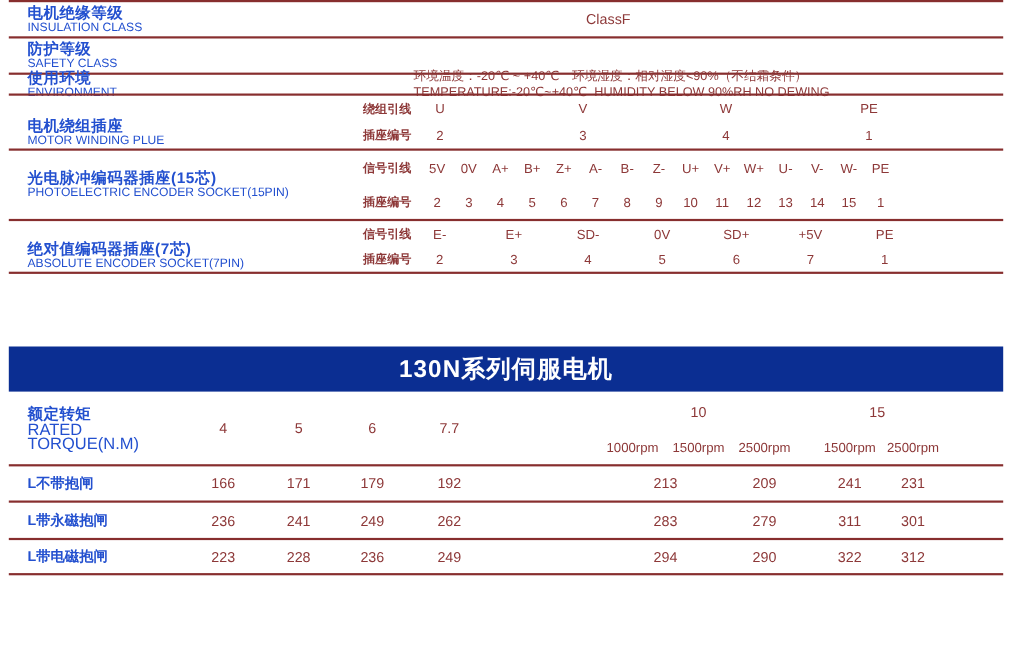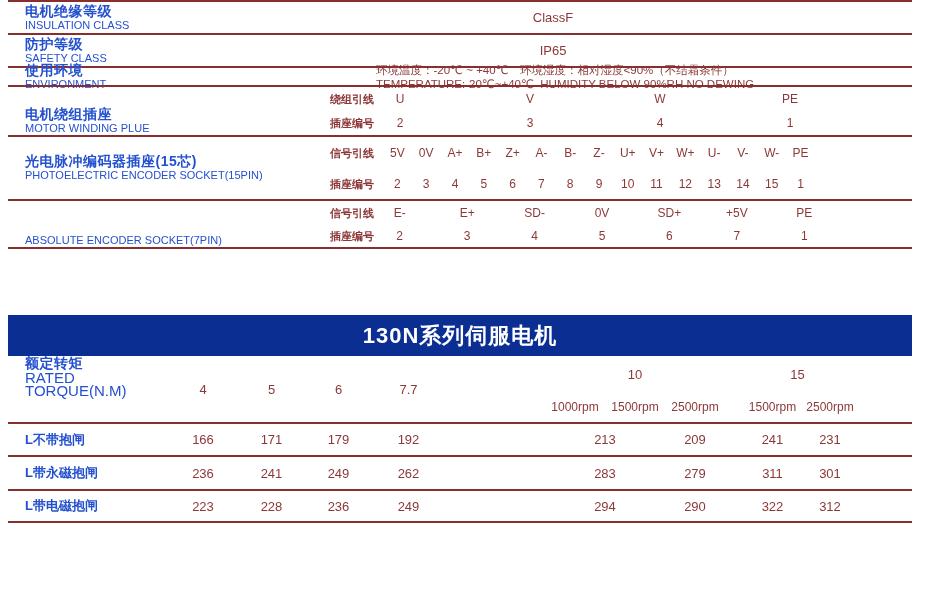--- a/index.html
+++ b/index.html
@@ -33,21 +33,21 @@
   .banner .title{color:var(--banner-text);font-size:22px;font-weight:bold;letter-spacing:1px;}
   
   .bgrid{display:grid;grid-template-columns:160px 70px 67px 67px 73px 100px 60px 60px 60px 15px 65px 50px 1fr;}
   .bheader{height:66px;grid-template-rows:36px 30px;}
   .brow{height:33px;border-top:2px solid var(--line);grid-template-rows:1fr;}
   .brow.r2,.brow.r3{height:34px;}
   .brow.last{border-bottom:2px solid var(--line);}
   .c{display:flex;align-items:center;justify-content:center;}
   .v{color:var(--text-red);font-size:13px;}
   .rpm{color:var(--text-red);font-size:12px;}
-  .hlabel{grid-column:1;grid-row:1/3;padding-left:17px;display:flex;flex-direction:column;justify-content:flex-start;}
+  .hlabel{grid-column:1;grid-row:1/3;padding-left:17px;display:flex;flex-direction:column;justify-content:center;}
   .hlabel .en{font-size:15px;}
   .blbl{grid-column:1;padding-left:17px;display:flex;align-items:center;
         color:var(--text-blue);font-size:13px;font-weight:bold;}
 </style>
 </head>
 <body>
 
 <div class="sheet">
 
   <div class="trow h33">
@@ -56,21 +56,20 @@
       <div class="en">INSULATION CLASS</div>
     </div>
     <div class="cval">ClassF</div>
   </div>
 
   <div class="trow h33">
     <div class="tlabel">
       <div class="zh">防护等级</div>
       <div class="en">SAFETY CLASS</div>
     </div>
-    <div class="cval">IP65</div>
   </div>
 
   <div class="trow h34">
     <div class="tlabel">
       <div class="zh">使用环境</div>
       <div class="en">ENVIRONMENT</div>
     </div>
     <div class="envval">
       <div class="envline">环境温度：-20℃ ~ +40℃　环境湿度：相对湿度&lt;90%（不结霜条件）</div>
       <div class="envline">TEMPERATURE:-20℃~+40℃  HUMIDITY BELOW 90%RH NO DEWING</div>
@@ -144,20 +143,21 @@
           <span class="pin">13</span>
           <span class="pin">14</span>
           <span class="pin">15</span>
           <span class="pin">1</span>
         </div>
     </div>
   </div>
 
   <div class="trow h65 last">
     <div class="tlabel">
+      <div class="zh">绝对值编码器插座(7芯)</div>
       <div class="en">ABSOLUTE ENCODER SOCKET(7PIN)</div>
     </div>
     <div class="subrow top">
       <span class="sublbl">信号引线</span>
       <div class="pins w7">
           <span class="pin">E-</span>
           <span class="pin">E+</span>
           <span class="pin">SD-</span>
           <span class="pin">0V</span>
           <span class="pin">SD+</span>

